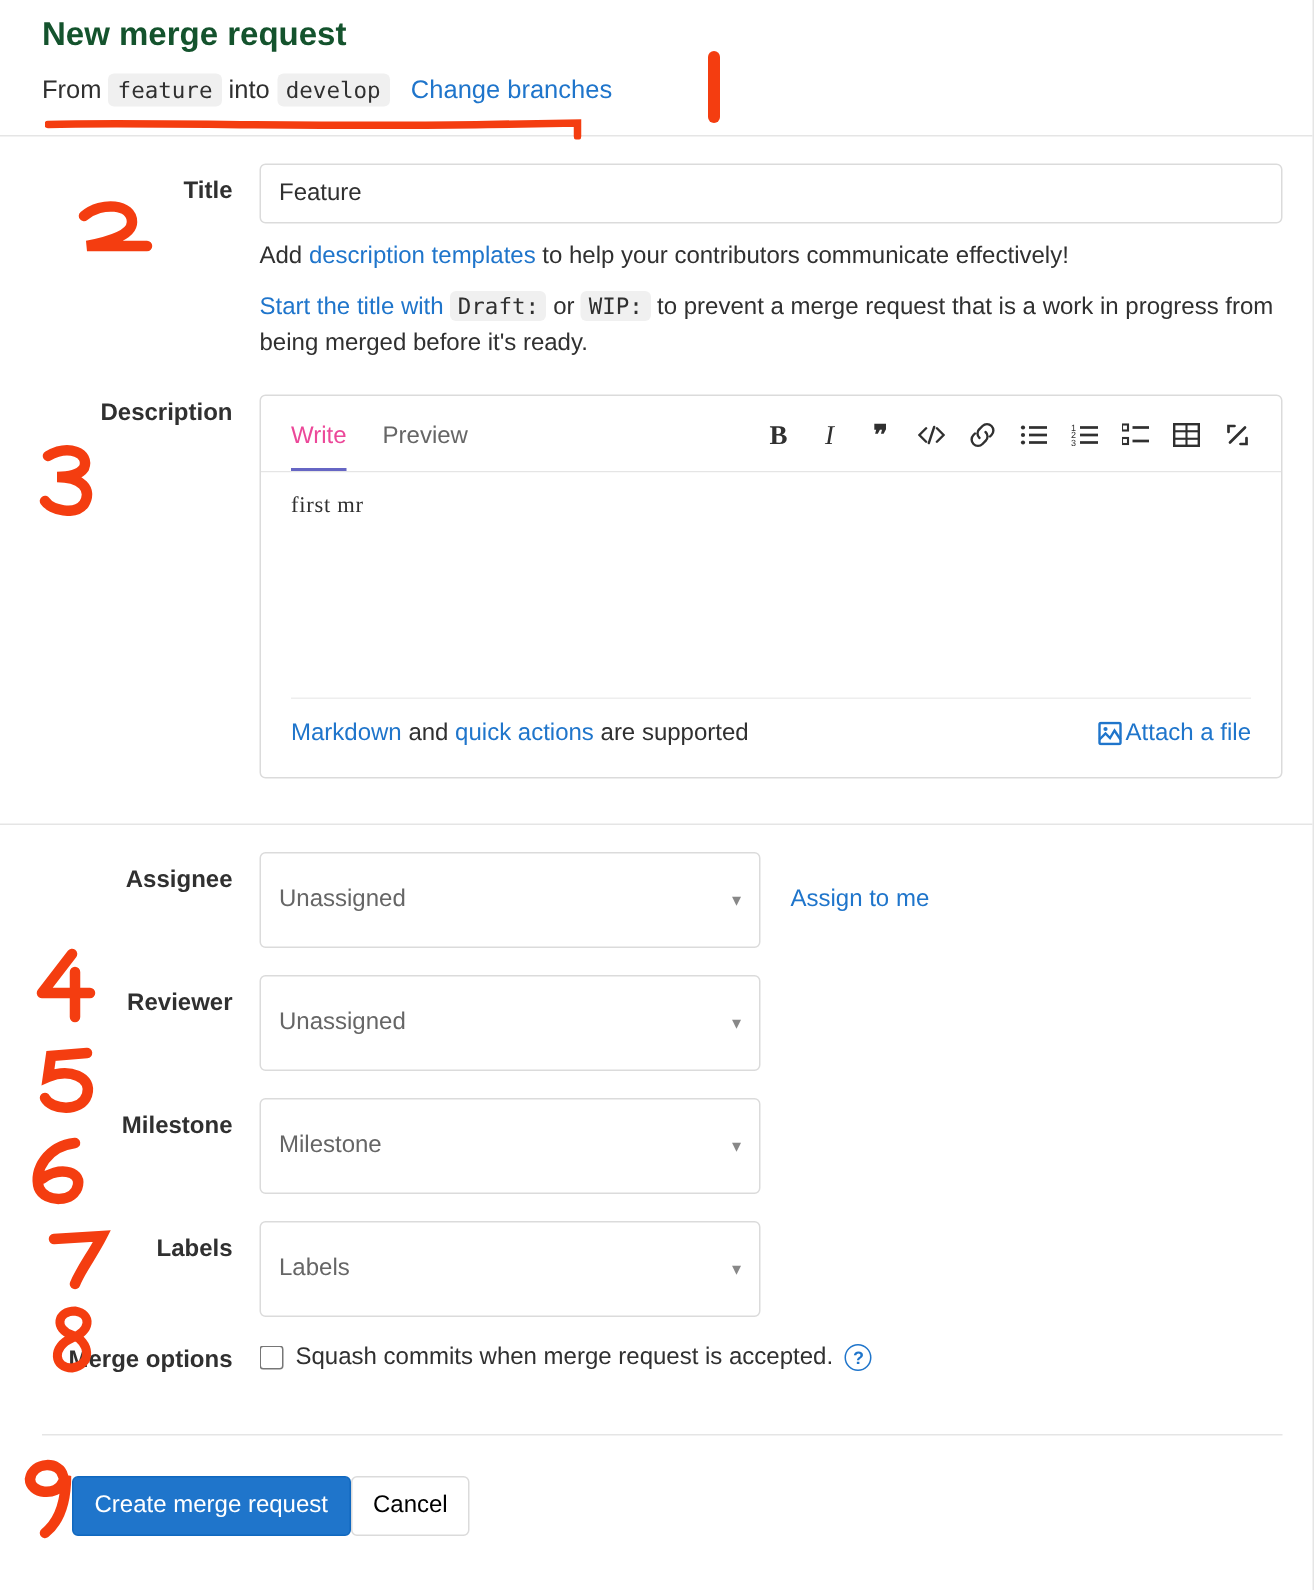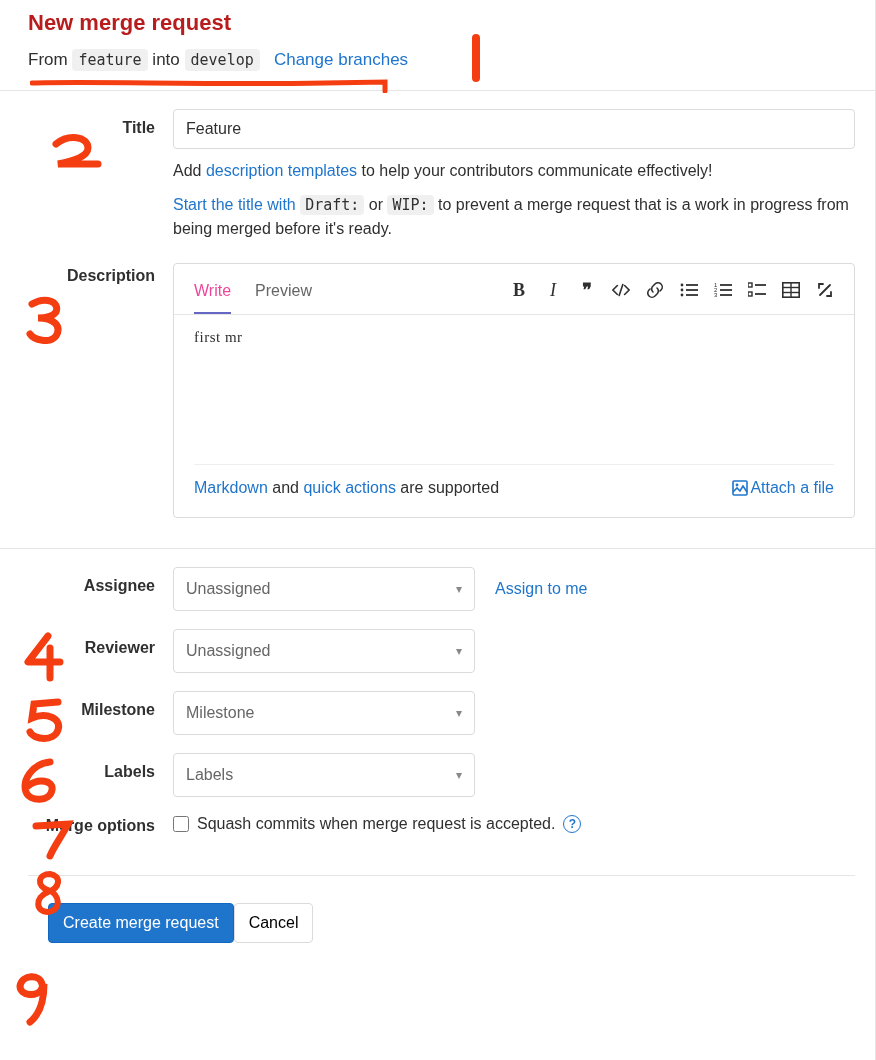--- a/index.html
+++ b/index.html
@@ -14,21 +14,21 @@
     }
     .page {
       padding: 10px 20px 20px 28px;
       border-right: 1px solid #e5e5e5;
       min-height: 1060px;
       position: relative;
     }
     h1.page-title {
       font-size: 22px;
       font-weight: 600;
-      color: #b91c1c;
+      color: #14532d;
       margin-bottom: 14px;
     }
     .branch-line {
       font-size: 17px;
       color: #303030;
       margin-bottom: 20px;
     }
     .branch-line code {
       font-family: ui-monospace, SFMono-Regular, Menlo, monospace;
       background: #f0f0f0;
@@ -155,24 +155,24 @@
       padding-right: 0;
     }
     .editor-footer .attach {
       display: flex;
       align-items: center;
       gap: 2px;
       color: #1f75cb;
       cursor: pointer;
     }
     .dropdown {
-      width: 302px;
+      width: 334px;
       border: 1px solid #dbdbdb;
       border-radius: 4px;
-      padding: 12px 12px;
+      padding: 22px 12px;
       background: #fff;
       display: flex;
       align-items: center;
       justify-content: space-between;
       color: #666;
       font-size: 16px;
       cursor: pointer;
     }
     .dropdown .chev {
       color: #888;

